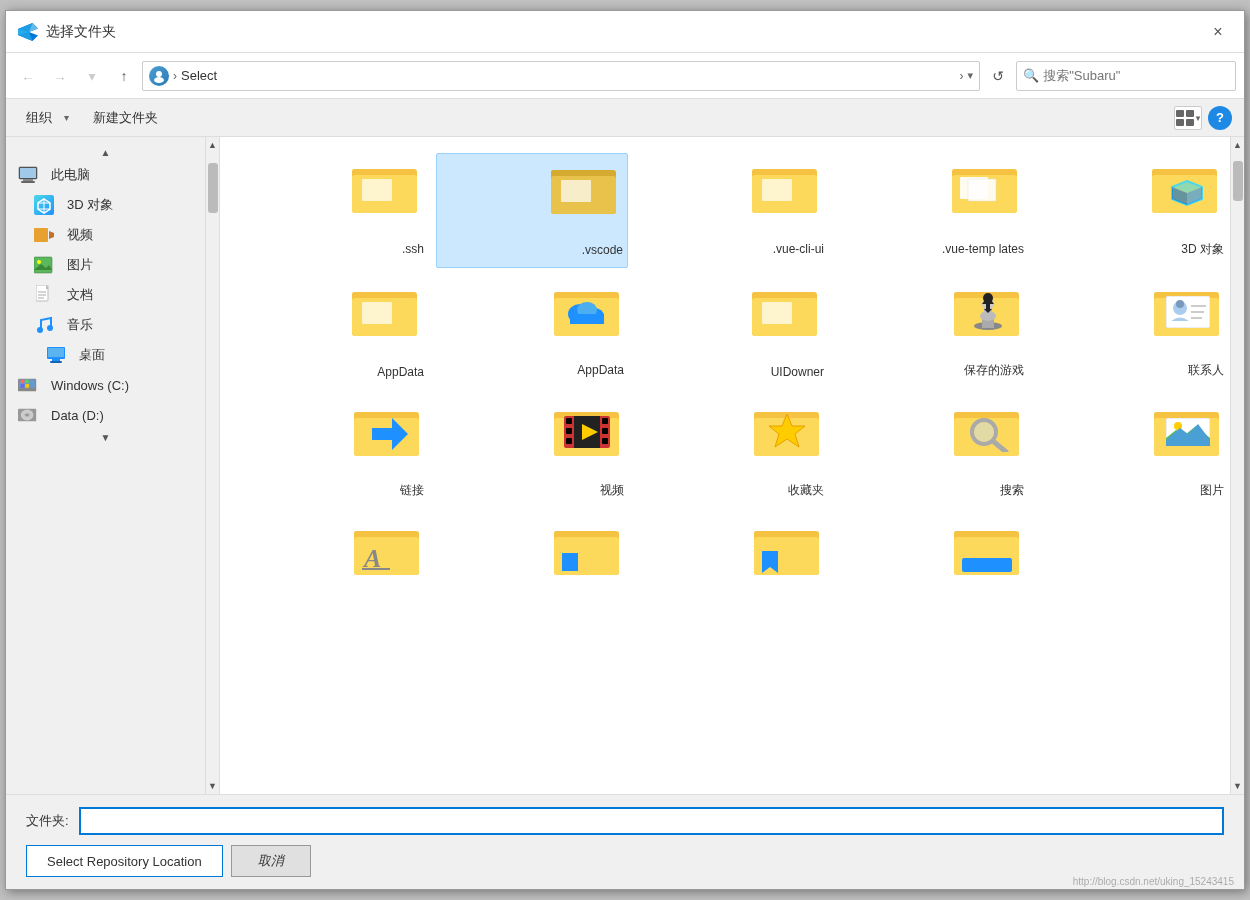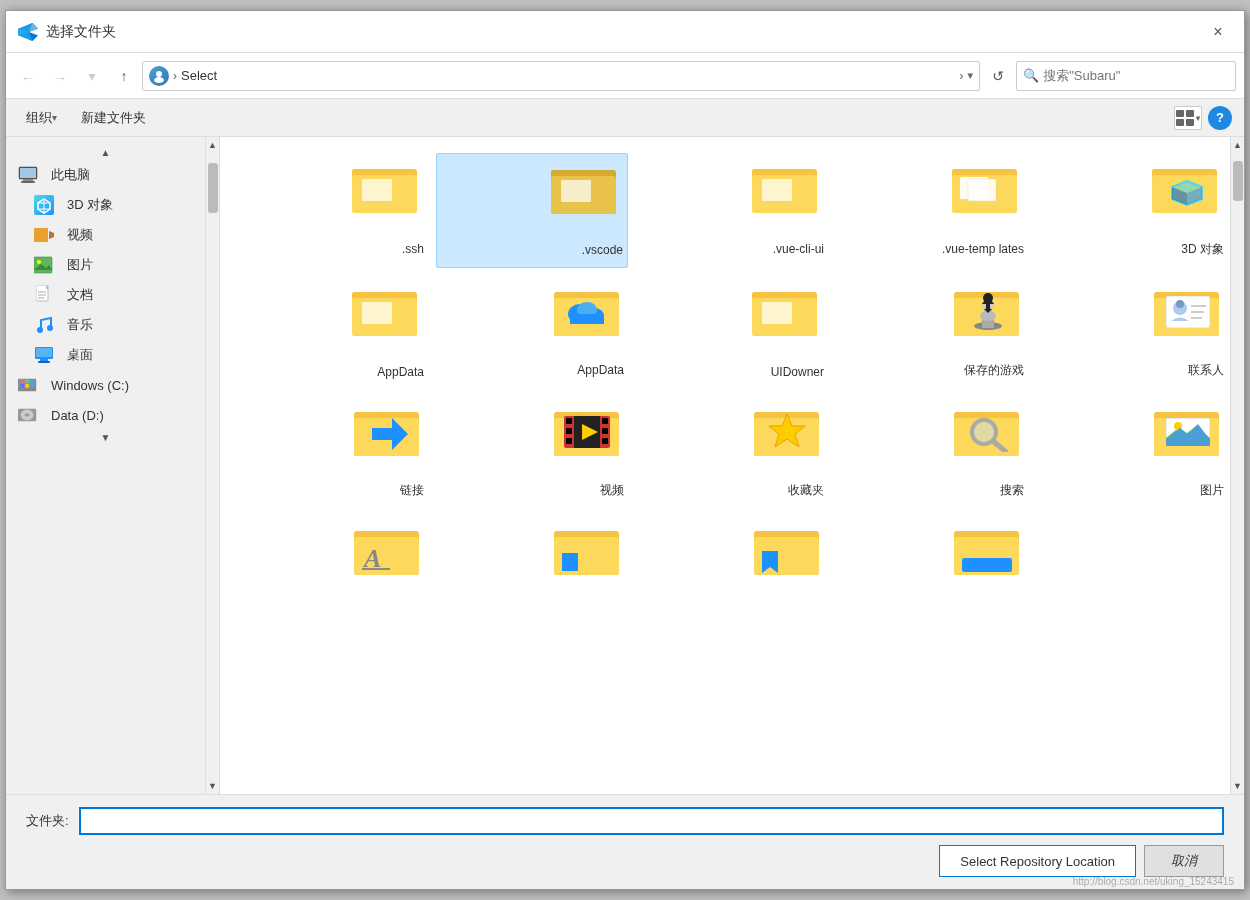--- a/index.html
+++ b/index.html
@@ -148,21 +148,21 @@
       display: flex;
       align-items: center;
       padding: 4px 12px;
       border-bottom: 1px solid #ddd;
       gap: 8px;
       height: 38px;
     }
     .toolbar2-btn {
       display: flex;
       align-items: center;
-      gap: 0;
+      gap: 12px;
       padding: 3px 8px;
       cursor: pointer;
       border-radius: 2px;
       font-size: 13px;
       color: #333;
     }
     .toolbar2-chevron { font-size: 10px; color: #666; }
     .view-btn {
       margin-left: auto;
       width: 28px;
@@ -283,21 +283,21 @@
       flex: 1;
       height: 28px;
       border: 2px solid #0078d7;
       outline: none;
       font-size: 13px;
       padding: 0 6px;
       background: white;
     }
     .btn-row {
       display: flex;
-      justify-content: flex-end;
+      justify-content: flex-start;
       gap: 8px;
     }
     .btn-primary {
       padding: 6px 20px;
       background: white;
       border: 1px solid #0078d7;
       color: #333;
       cursor: pointer;
       font-size: 13px;
       min-width: 120px;
@@ -468,21 +468,21 @@
         <div class="sidebar-icon">
           <svg width="18" height="20" viewBox="0 0 18 20">
             <path d="M6,15 L6,5 L16,3 L16,13" fill="none" stroke="#1e90ff" stroke-width="2"></path>
             <circle cx="5" cy="15" r="3" fill="#1e90ff"></circle>
             <circle cx="15" cy="13" r="3" fill="#1e90ff"></circle>
           </svg>
         </div>
         <span>音乐</span>
       </div>
 
-      <div class="sidebar-item" style="padding-left:28px">
+      <div class="sidebar-item" style="padding-left:40px">
         <div class="sidebar-icon">
           <svg width="20" height="18" viewBox="0 0 20 18">
             <rect x="1" y="1" width="18" height="12" rx="1" fill="#1e90ff"></rect>
             <rect x="2" y="2" width="16" height="9" fill="#5ab4f0"></rect>
             <rect x="6" y="13" width="8" height="2" fill="#1e90ff"></rect>
             <rect x="4" y="15" width="12" height="2" rx="1" fill="#1566b0"></rect>
           </svg>
         </div>
         <span>桌面</span>
       </div>

